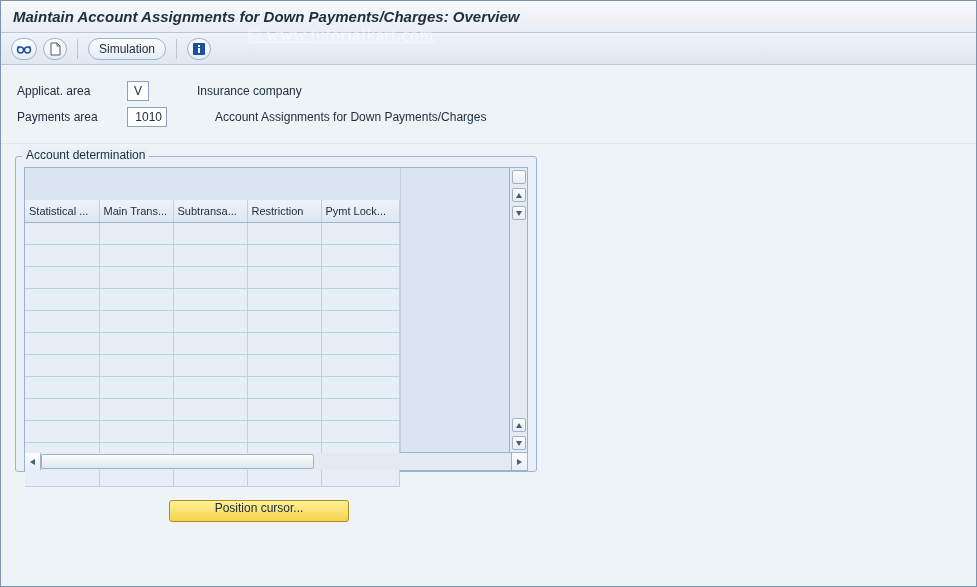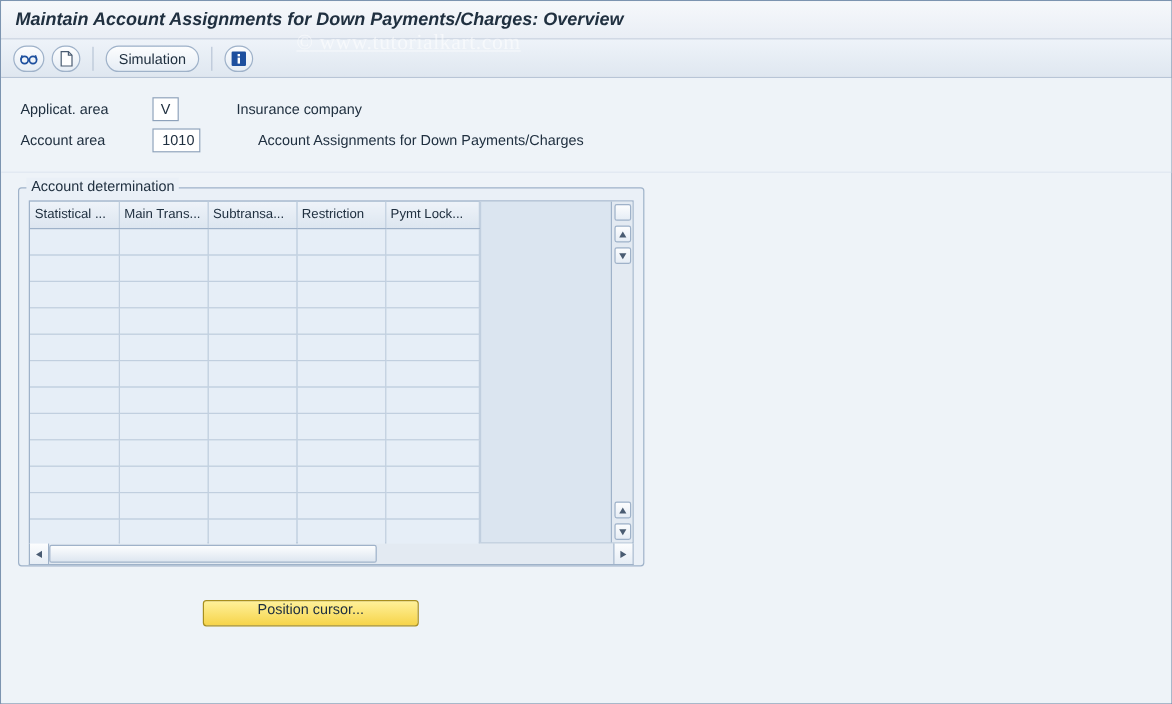--- a/index.html
+++ b/index.html
@@ -127,21 +127,21 @@
     .groupbox-title-spacer { height: 8px; }
 
     
     .table-wrap {
       margin: 2px 8px 0 8px;
       display: flex;
       border: 1px solid #9fb2c9;
       background: #dbe5f0;
       height: 286px; 
     }
-    .table-main { flex: 0 0 374px; }
+    .table-main { flex: 0 0 374px; margin-top: 32px; }
     .table-blank { flex: 1 1 auto; background: #dbe5f0; border-left: 1px solid #c1cfdf; }
     .table-scroll {
       flex: 0 0 18px;
       background: #e3eaf2;
       border-left: 1px solid #9fb2c9;
       display: flex; flex-direction: column;
       align-items: center;
     }
 
     table.grid {
@@ -321,21 +321,21 @@
 
   <div class="below-toolbar">
 
     <div class="form-strip">
       <div class="form-row">
         <span class="form-label">Applicat. area</span>
         <input class="form-field short" value="V" style="">
         <span class="form-desc">Insurance company</span>
       </div>
       <div class="form-row">
-        <span class="form-label">Account area</span>
+        <span class="form-label">Payments area</span>
         <input class="form-field" value="1010" style="">
         <span class="form-desc">Account Assignments for Down Payments/Charges</span>
       </div>
     </div>
 
     <div class="groupbox">
       <span class="groupbox-title">Account determination</span>
       <div class="groupbox-title-spacer"></div>
 
       <div class="table-wrap">

